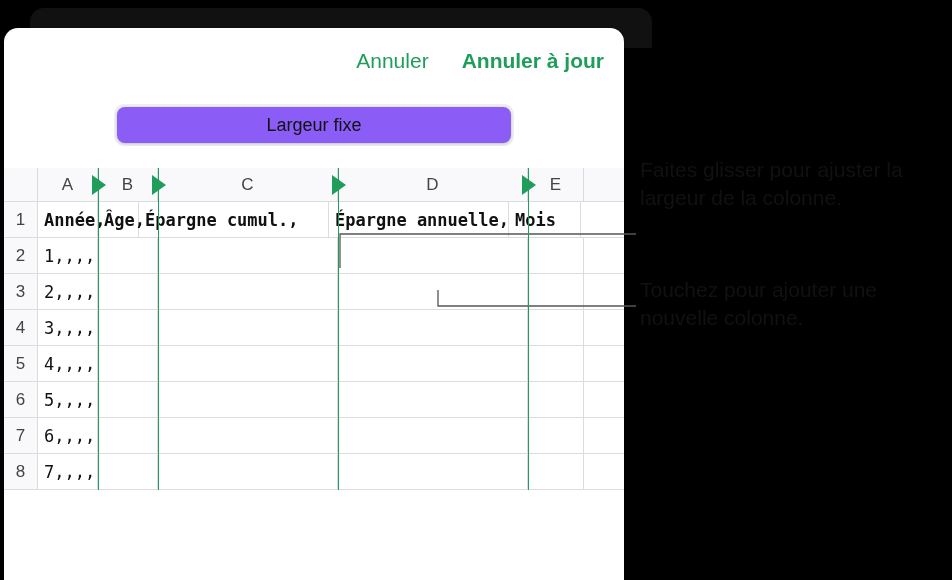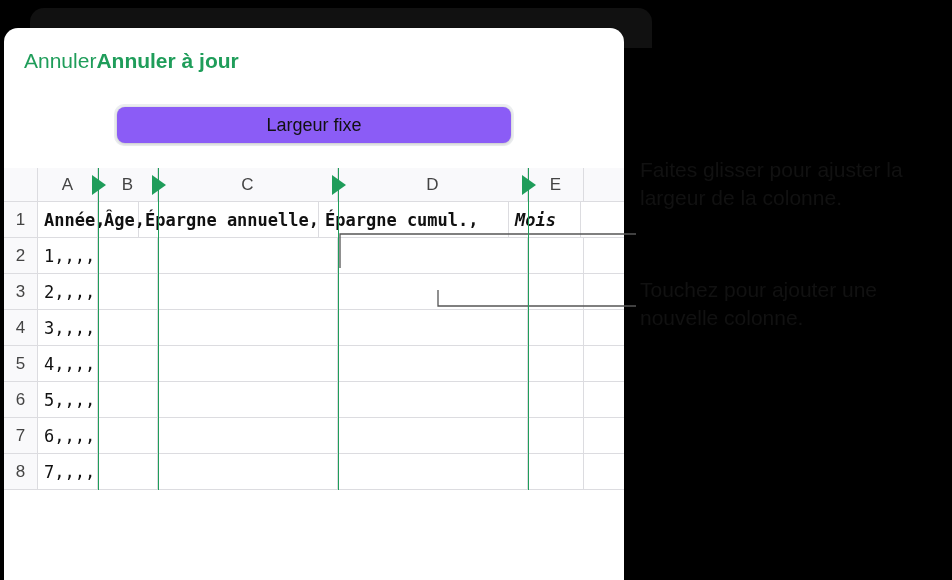--- a/index.html
+++ b/index.html
@@ -18,23 +18,24 @@
     width: 620px;
     height: 552px;
     background: #fff;
     border-radius: 14px 14px 0 0;
     overflow: hidden;
     box-shadow: 0 0 0 1px rgba(0,0,0,0.08);
   }
   .nav {
     display: flex;
     align-items: center;
-    justify-content: flex-start;
+    justify-content: flex-end;
     height: 66px;
     padding: 0 20px;
+    gap: 33px;
   }
   .nav .title {
     font-size: 22px;
     font-weight: 600;
     color: #111;
     position: absolute;
     left: 0; right: 0;
     text-align: center;
     pointer-events: none;
   }
@@ -205,23 +206,23 @@
         <div class="col-hdr" style="width: 60px;">A</div>
         <div class="col-hdr" style="width: 60px;">B</div>
         <div class="col-hdr" style="width: 180px;">C</div>
         <div class="col-hdr" style="width: 190px;">D</div>
         <div class="col-hdr" style="width: 56px;">E</div>
       </div>
       <div class="body-row first-row">
         <div class="row-hdr">1</div>
         <div class="cell" style="width: 60px;">Année,</div>
         <div class="cell" style="width: 41px;">Âge,</div>
+        <div class="cell" style="width: 190px;">Épargne cumul.,</div>
         <div class="cell" style="width: 180px;">Épargne annuelle,</div>
-        <div class="cell" style="width: 190px;">Épargne cumul.,</div>
-        <div class="cell" style="width: 72px; font-style: italic;">Mois</div>
+        <div class="cell" style="width: 72px;">Mois</div>
       </div>
       <div class="body-row">
         <div class="row-hdr">2</div>
         <div class="cell" style="width: 60px;">1,,,,</div>
         <div class="cell" style="width: 60px;"></div>
         <div class="cell" style="width: 180px;"></div>
         <div class="cell" style="width: 190px;"></div>
         <div class="cell" style="width: 56px;"></div>
       </div>
       <div class="body-row">

